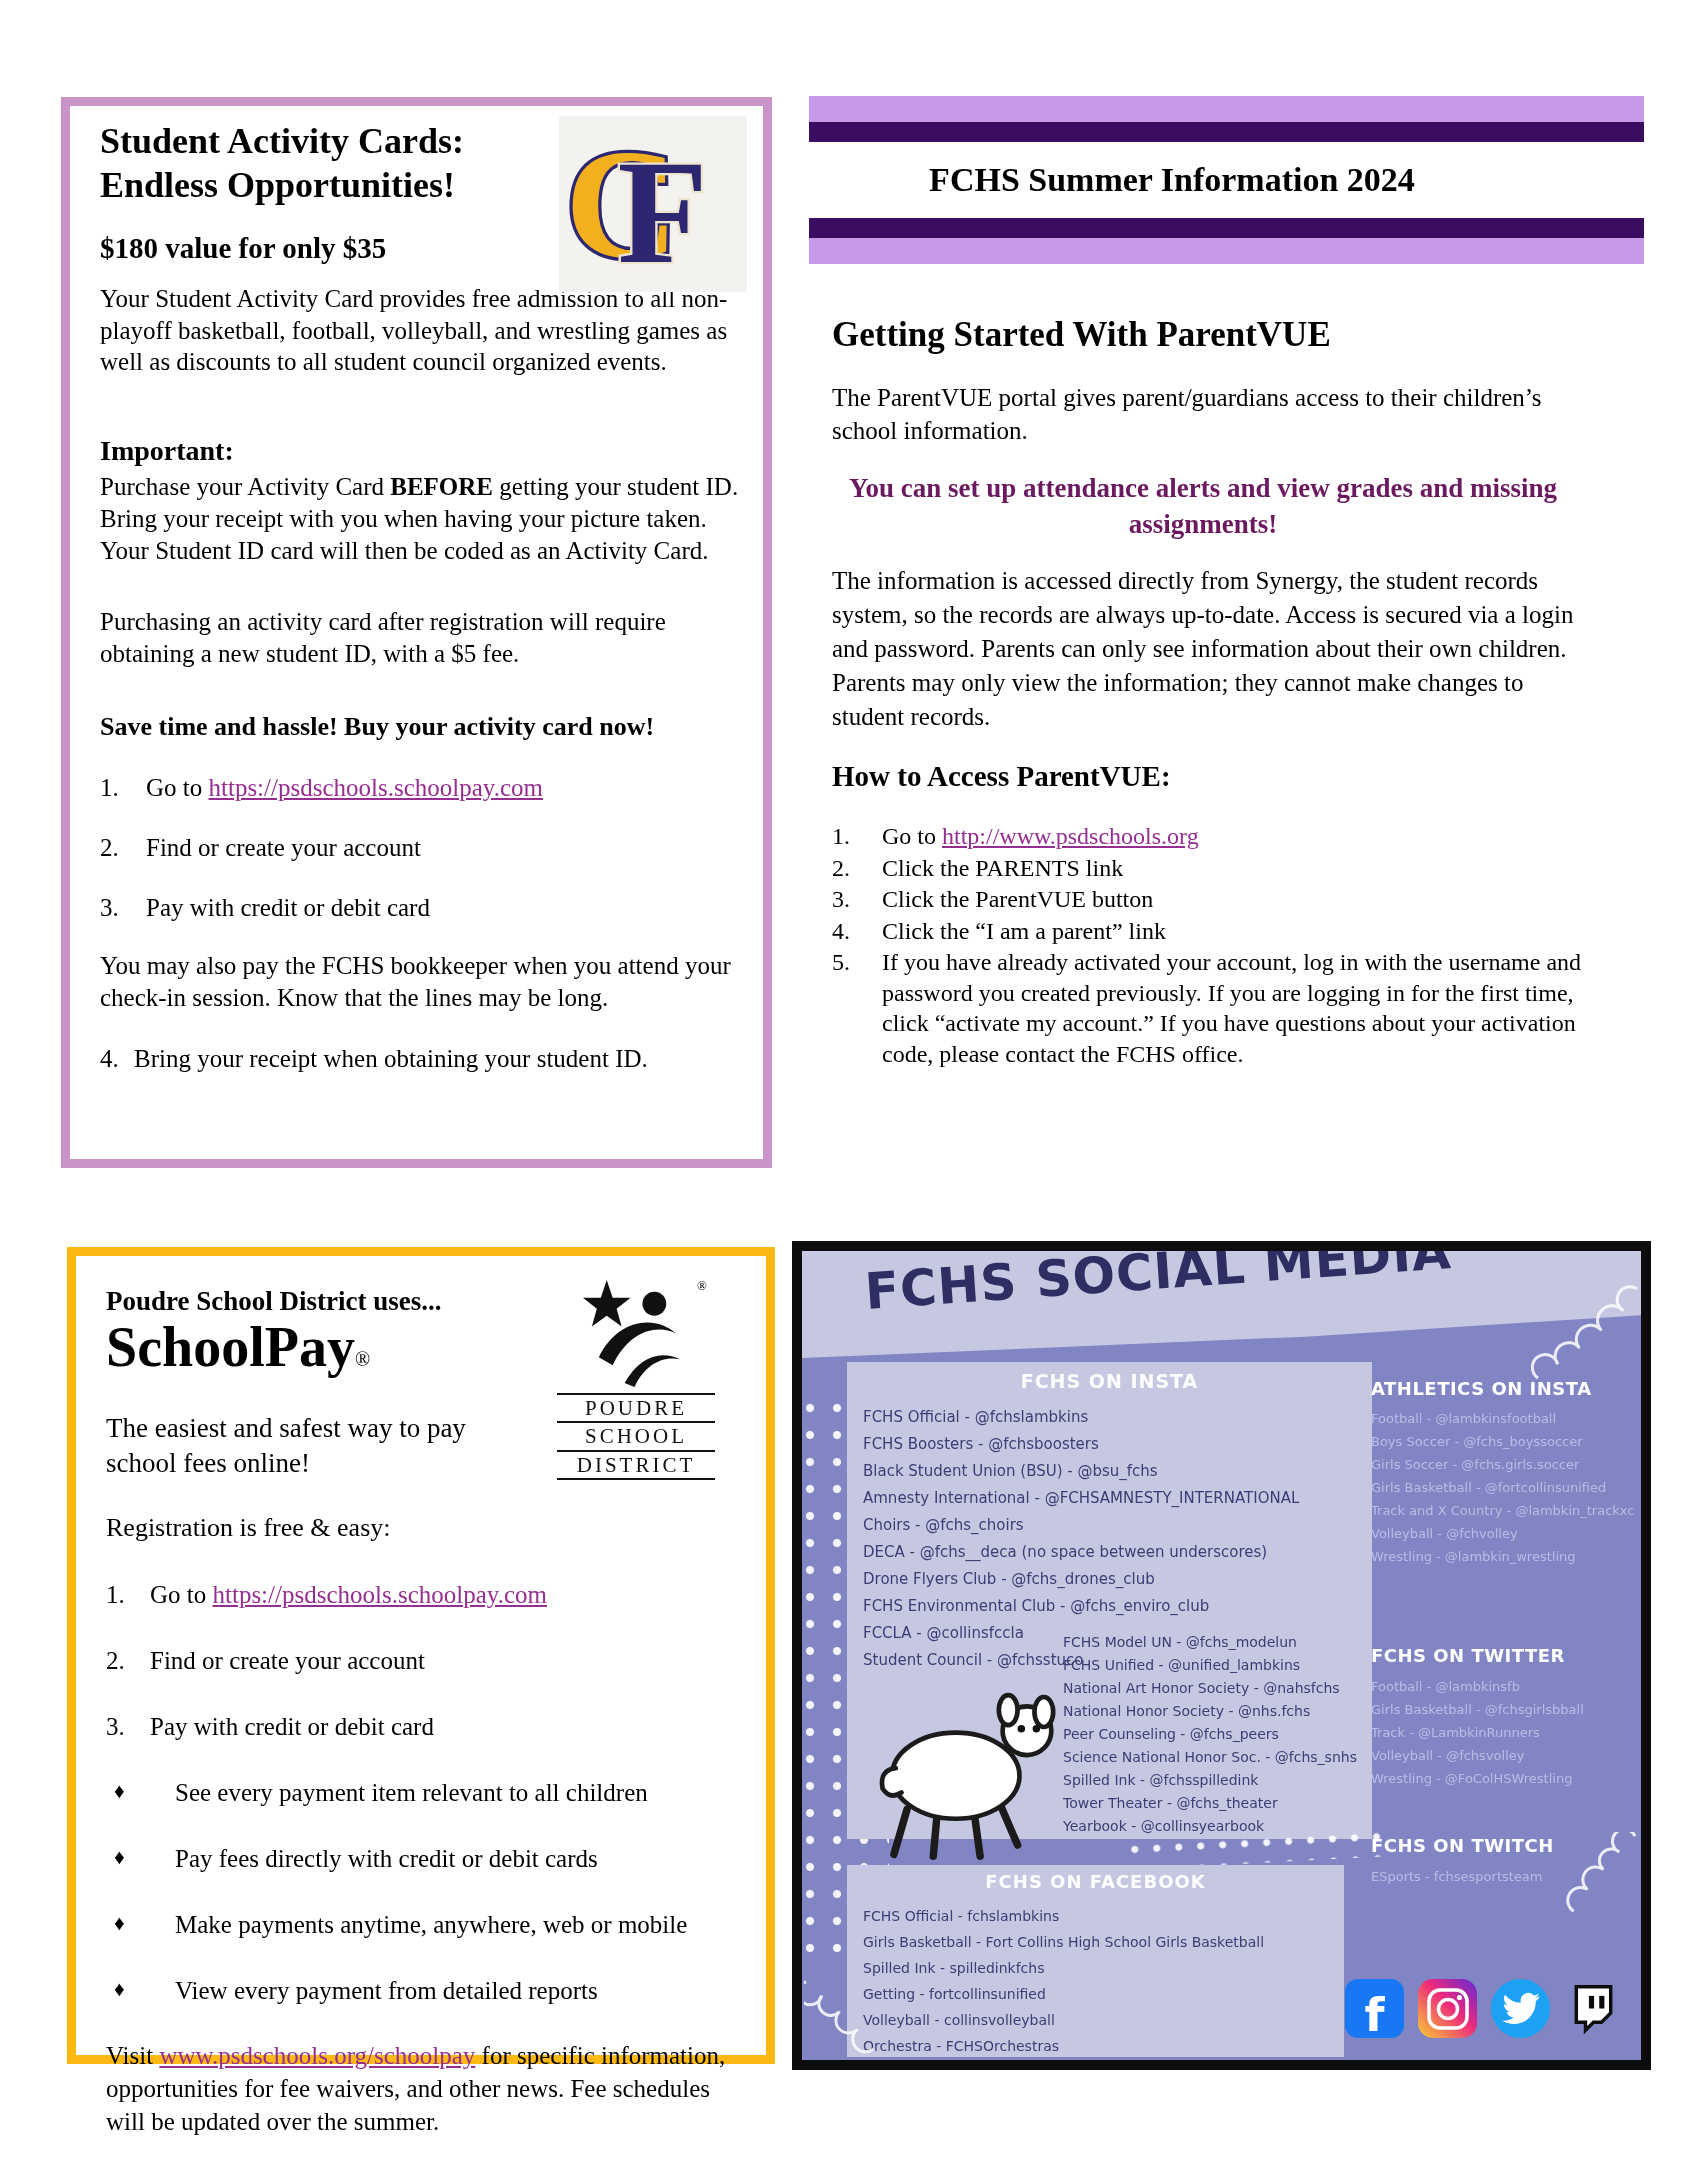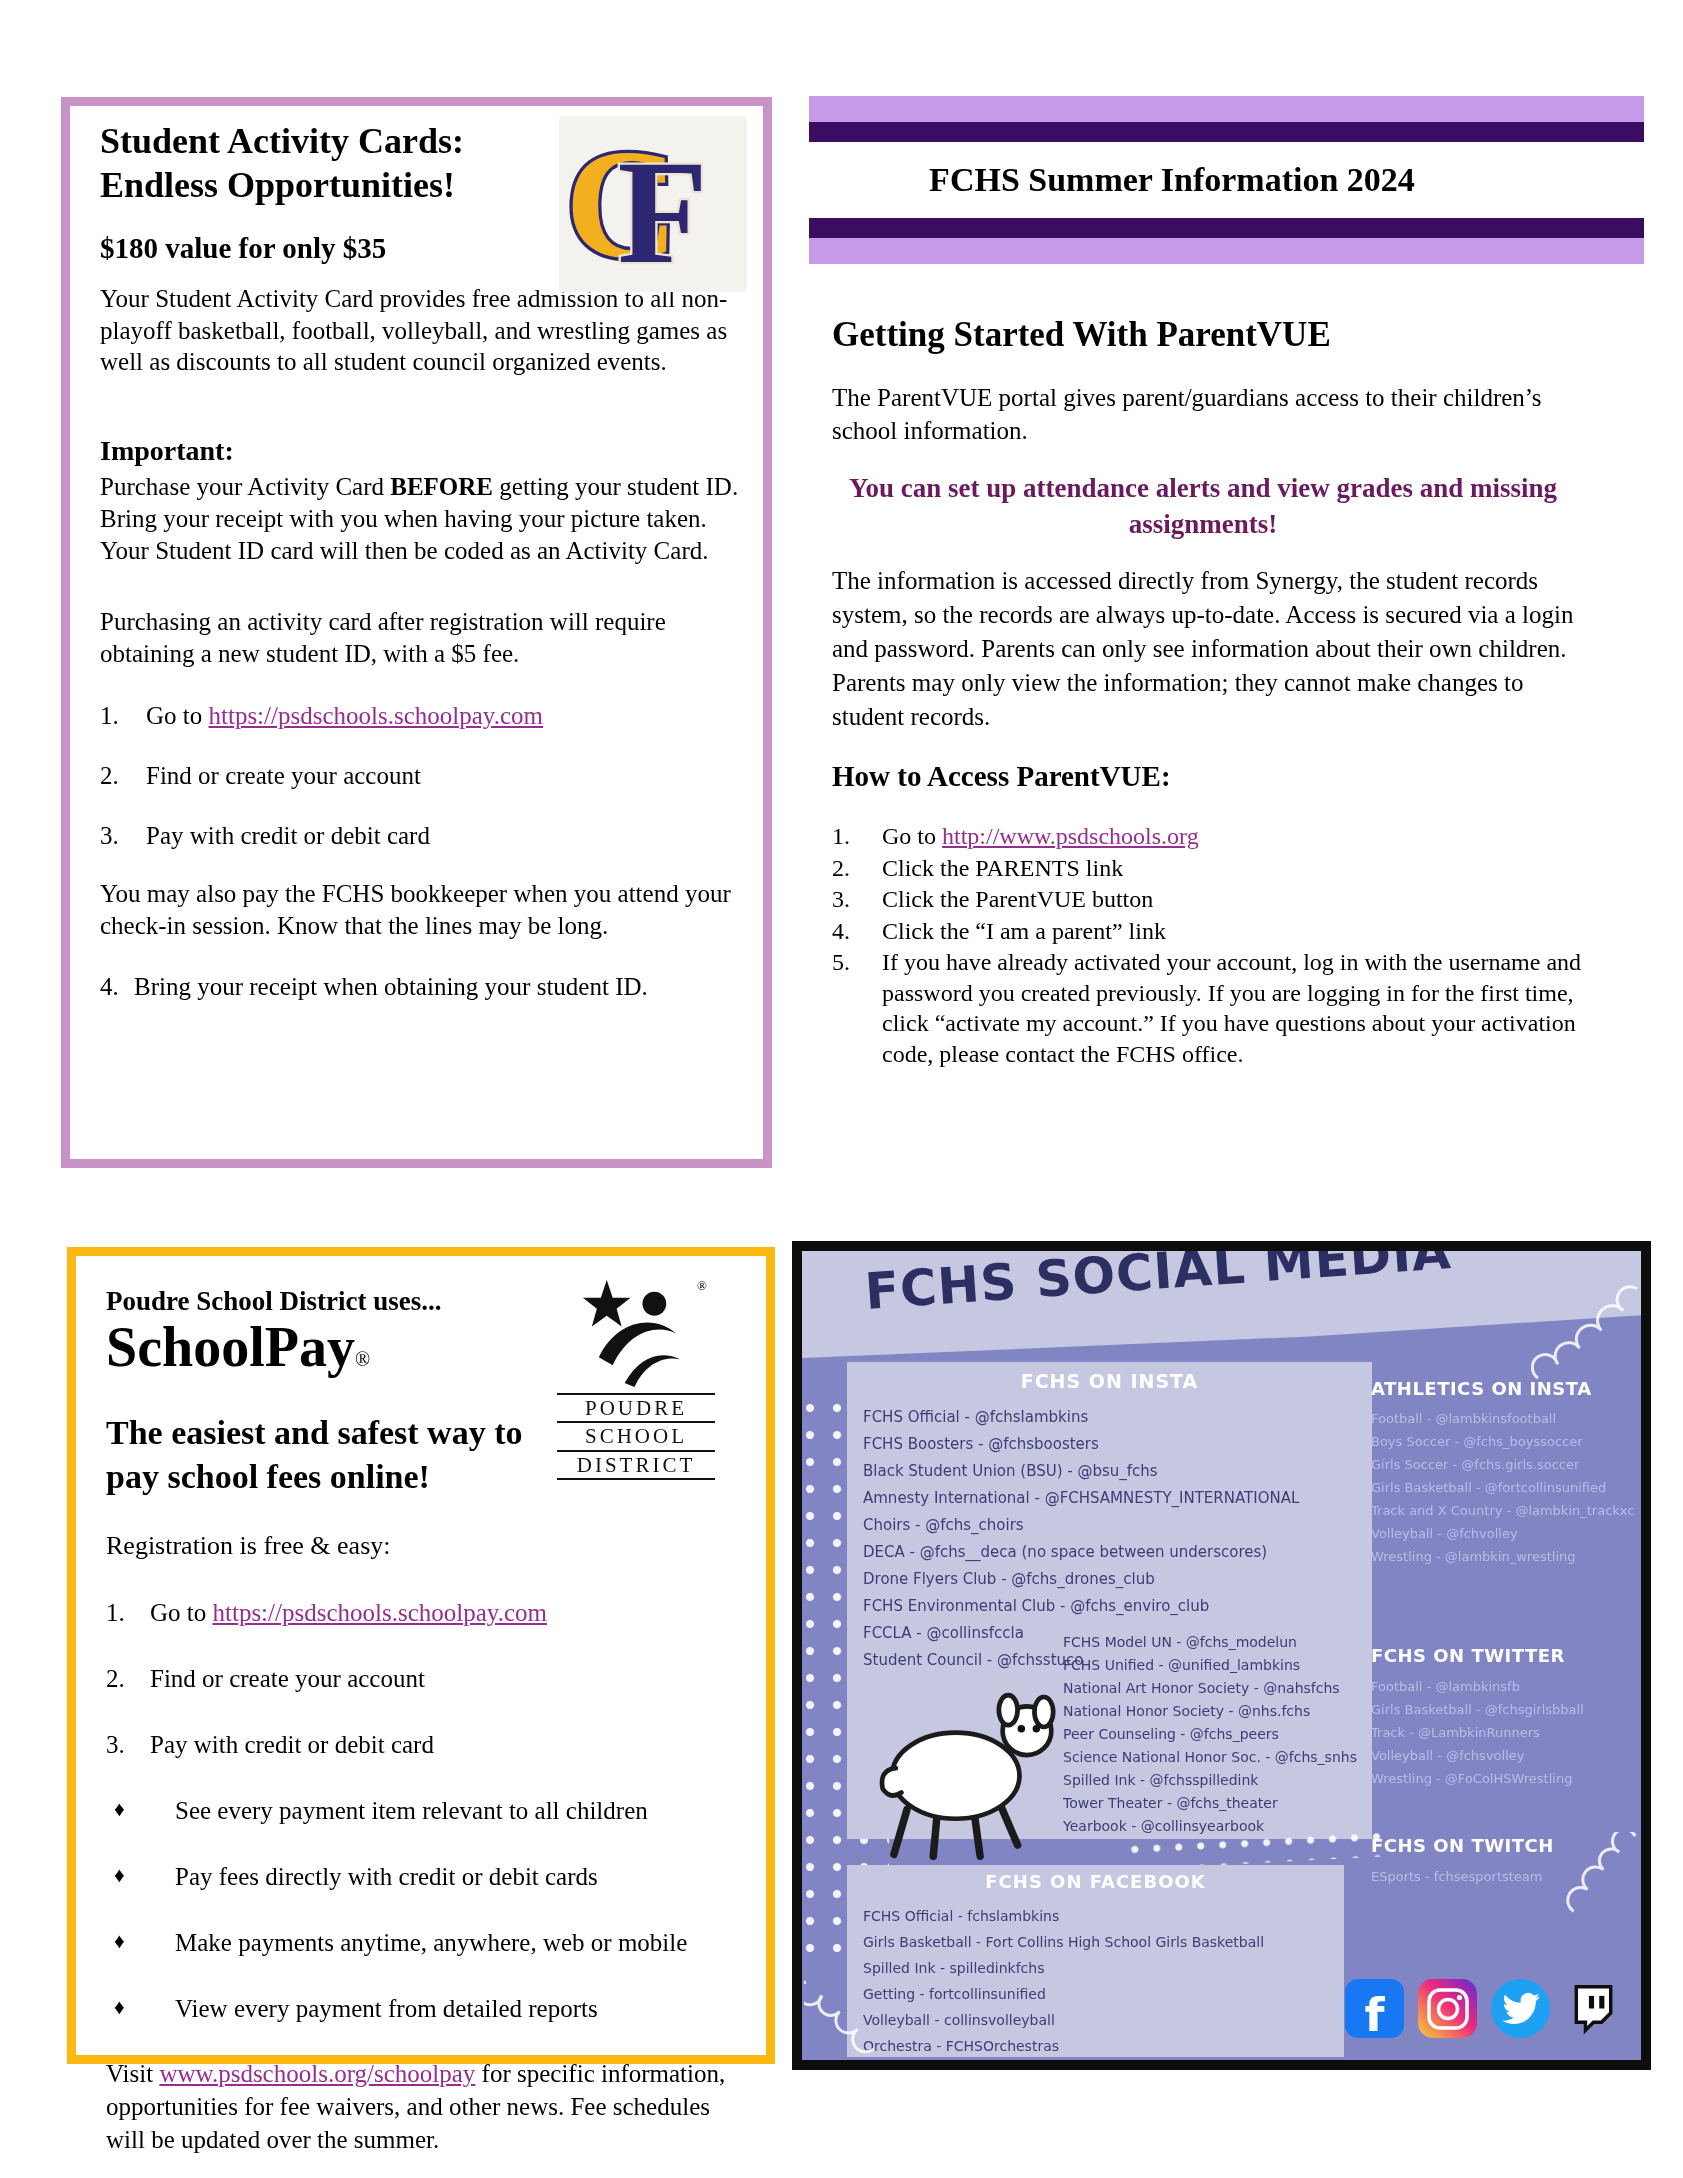--- a/index.html
+++ b/index.html
@@ -49,21 +49,21 @@
   .schoolpay-box{position:absolute;left:67px;top:1247px;width:708px;height:817px;box-sizing:border-box;
                  border:9px solid #fdb913;padding:14px 22px 0 30px;background:#fff;}
   .sp-uses{font-size:27px;font-weight:bold;margin:16px 0 0;}
   .sp-brand{font-size:56px;font-weight:bold;margin:0;line-height:1.1;}
   .sp-reg{font-size:20px;font-weight:normal;}
   .psd-logo{position:absolute;top:20px;right:51px;width:158px;text-align:center;}
   .psd-fig{width:119px;height:117px;margin:0 auto;display:block;}
   .psd-word{font-size:21px;letter-spacing:3px;color:#111;border-bottom:2px solid #111;line-height:1.25;}
   .psd-word.first{border-top:2px solid #111;}
   .psd-reg{position:absolute;top:2px;right:8px;font-size:13px;}
-  .sp-tag{font-size:34px;font-weight:bold;line-height:1.3;margin:32px 0 0;max-width:426px;}
+  .sp-tag{font-size:27px;font-weight:normal;line-height:1.3;margin:32px 0 0;max-width:426px;}
   .sp-free{font-size:26px;margin:32px 0 0;}
   .sp-step{display:flex;font-size:25px;margin:38px 0 0;}
   .sp-num{width:44px;flex:none;}
   .sp-bullet{display:flex;font-size:25px;margin:38px 0 0;}
   .sp-diamond{width:61px;flex:none;padding-left:8px;font-size:21px;}
   .sp-visit{font-size:25px;line-height:1.32;margin:34px 0 0;}
 
   
   .social{position:absolute;left:792px;top:1241px;width:859px;height:829px;box-sizing:border-box;
           border:10px solid #0d0d0d;background:#8185c4;font-family:"DejaVu Sans",sans-serif;overflow:hidden;}
@@ -117,20 +117,21 @@
         <text class="logo-c" x="6" y="150">C</text>
         <text class="logo-f" x="62" y="156">F</text>
       </svg>
     </div>
     <h1 class="ab-title"><span>Student Activity Cards:</span><br><span>Endless Opportunities!</span></h1>
     <div class="ab-value">$180 value for only $35</div>
     <p class="ab-p">Your Student Activity Card provides free admission to all non-playoff basketball, football, volleyball, and wrestling games as well as discounts to all student council organized events.</p>
     <div class="ab-imp">Important:</div>
     <p class="ab-p ab-imp-p"><span>Purchase your Activity Card </span><b>BEFORE</b><span> getting your student ID. Bring your receipt with you when having your picture taken. Your Student ID card will then be coded as an Activity Card.</span></p>
     <p class="ab-p ab-after">Purchasing an activity card after registration will require obtaining a new student ID, with a $5 fee.</p>
+    <div class="ab-save">Save time and hassle! Buy your activity card now!</div>
     <div class="ab-step">
       <span class="ab-num">1.</span>
       <span><span>Go to </span><a class="plink">https://psdschools.schoolpay.com</a></span>
     </div>
     <div class="ab-step">
       <span class="ab-num">2.</span>
       <span>Find or create your account</span>
     </div>
     <div class="ab-step">
       <span class="ab-num">3.</span>

